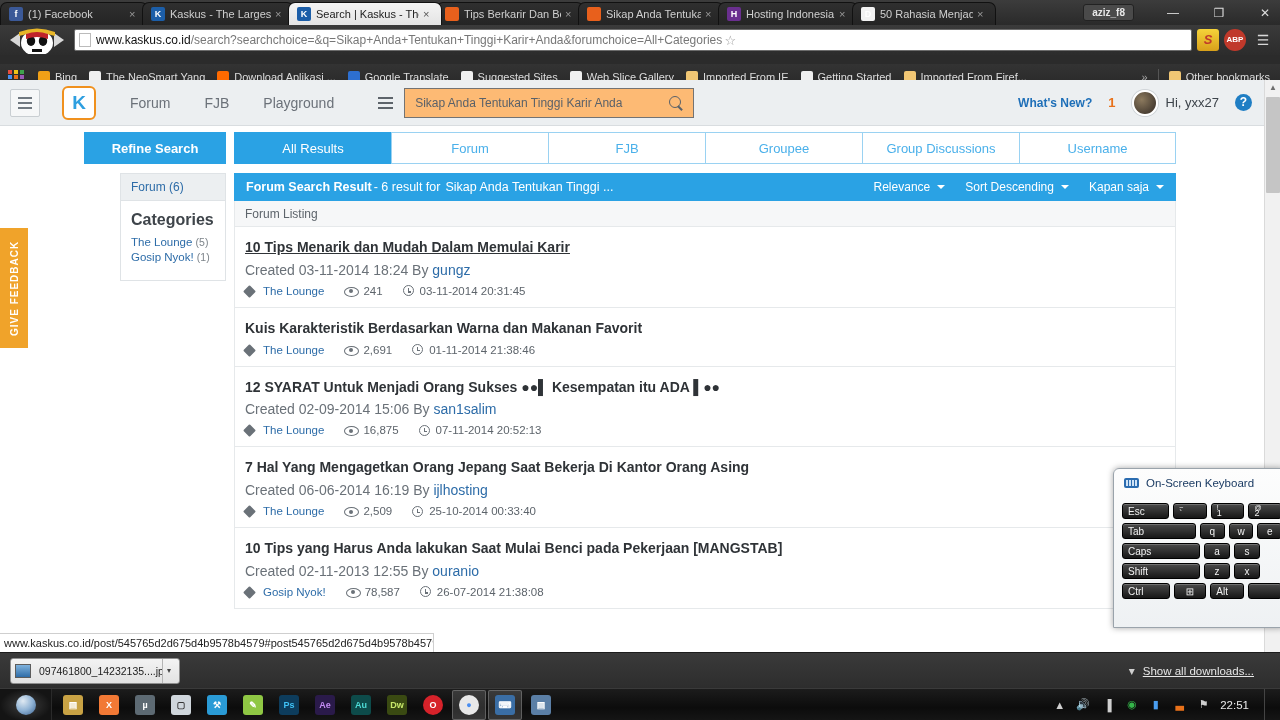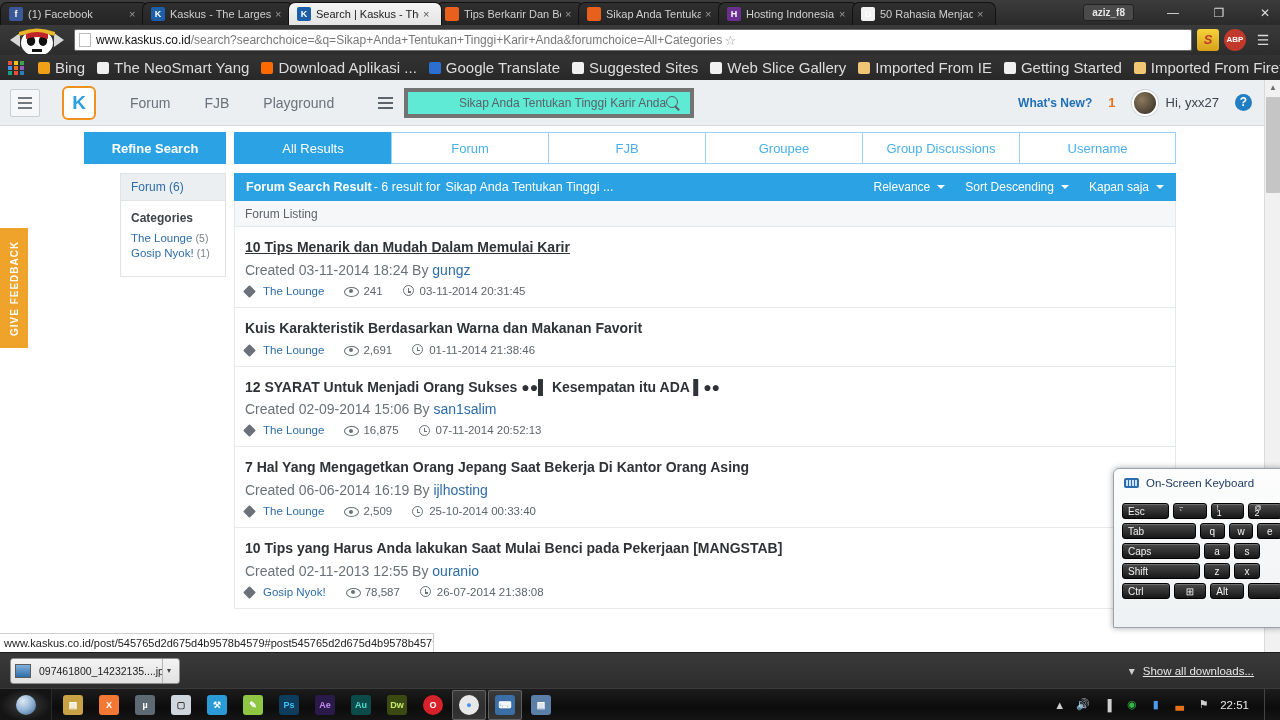--- a/index.html
+++ b/index.html
@@ -72,23 +72,23 @@
   .urltext .rest { color:#777; }
   .star { flex:0 0 16px; color:#9a9a9a; font-size:13px; text-align:center; }
   .ext { width:22px; height:22px; margin-left:5px; border-radius:3px; flex:0 0 22px; position:relative; }
   .ext-s { background:linear-gradient(#f5d33a,#d8a01a); }
   .ext-abp { background:#c0392b; border-radius:50%; }
   .ext-abp::after { content:"ABP"; position:absolute; inset:0; color:#fff; font-size:8px; font-weight:bold; text-align:center; line-height:22px; }
   .ext-s::after { content:"S"; position:absolute; inset:0; color:#c0392b; font-size:13px; font-weight:bold; text-align:center; line-height:22px; font-style:italic;}
   .menu-btn { width:22px; flex:0 0 22px; color:#d8d8d8; font-size:14px; text-align:center; margin-left:6px; }
 
   .bookmarks {
-    position:absolute; left:0; top:55px; width:1280px; height:25px;
+    position:absolute; left:0; top:64px; width:1280px; height:25px;
     background: linear-gradient(#333,#282828);
-    display:flex; align-items:center; padding:0 4px; font-size:15px; color:#ddd;
+    display:flex; align-items:center; padding:0 4px; font-size:11px; color:#ddd;
   }
   .apps-ico { width:16px; height:14px; flex:0 0 16px; margin:0 8px 0 4px; position:relative; }
   .apps-ico i { position:absolute; width:4px; height:4px; display:block; }
   .bm { display:flex; align-items:center; padding:0 6px; height:20px; white-space:nowrap; flex:0 0 auto; }
   .bm .bi { width:12px; height:12px; margin-right:5px; flex:0 0 12px; border-radius:2px; }
   .bi-doc { background:#f0f0f0; }
   .bi-folder { background:#f0c674; border-radius:1px; }
   .bi-bing { background:#f0a017; }
   .bi-blog { background:#ff6a00; border-radius:3px; }
   .bi-gt { background:#2d6fd0; }
@@ -110,22 +110,22 @@
   .klogo {
     width:34px; height:34px; margin-left:22px; border:2px solid #f0911e; border-radius:6px;
     background:#fff; display:flex; align-items:center; justify-content:center;
     color:#2e9fe0; font-weight:bold; font-size:19px; font-family:"Liberation Sans", sans-serif;
   }
   .navlink { color:#6b7179; font-size:14px; margin-left:34px; }
   .searchwrap { display:flex; align-items:center; margin-left:38px; }
   .cat-btn { width:26px; height:28px; display:flex; flex-direction:column; justify-content:center; align-items:center; gap:3px; }
   .cat-btn span { display:block; width:15px; height:2px; background:#5d646b; }
   .searchbox {
-    width:290px; height:30px; background:#5eead4; border:4px solid #737373;
-    display:flex; align-items:center; padding:0 10px; margin-left:6px;text-align:right;
+    width:290px; height:30px; background:#fdba74; border:1px solid #737373;
+    display:flex; align-items:center; padding:0 10px; margin-left:6px;
   }
   .searchbox .sv { flex:1 1 auto; font-size:12px; color:#5a6169; white-space:nowrap; overflow:hidden; }
   .search-ico { width:14px; height:14px; position:relative; flex:0 0 14px; }
   .search-ico::before { content:""; position:absolute; left:0; top:0; width:10px; height:10px; border:1.6px solid #5a6169; border-radius:50%; }
   .search-ico::after { content:""; position:absolute; left:9px; top:9px; width:6px; height:1.6px; background:#5a6169; transform:rotate(45deg); transform-origin:left center; }
 
   .hdr-right { margin-left:auto; display:flex; align-items:center; padding-right:18px; }
   .whatsnew { color:#1e6fb8; font-size:12px; font-weight:bold; }
   .badge1 { color:#e8711a; font-size:13px; font-weight:bold; margin-left:16px; }
   .avatar {
@@ -158,21 +158,21 @@
   .rtab:last-child { border-right:1px solid #9ad2f2; }
   .rtab.active { background:#2aa2e4; color:#fff; border-color:#2aa2e4; }
 
   .sidebar { position:absolute; left:84px; top:93px; width:142px;padding-left:36px; }
   .sb-head {
     height:28px; background:#eceff1; border:1px solid #dfe3e6;
     display:flex; align-items:center; padding-left:10px;
     color:#2d6ca8; font-size:12px;
   }
   .sb-body { border:1px solid #dfe3e6; border-top:none; padding:10px 10px 14px 10px; background:#fff; }
-  .sb-title { font-size:12px; font-weight:bold; color:#3e444a; margin-bottom:7px; }
+  .sb-title { font-size:16px; font-weight:bold; color:#3e444a; margin-bottom:7px; }
   .sb-item { font-size:11.5px; color:#2d6ca8; margin-bottom:3px; }
   .sb-item .cnt { color:#7d848a; font-size:10.5px; }
 
   .results { position:absolute; left:234px; top:93px; width:942px; }
   .res-head {
     height:28px; background:#2aa2e4; color:#fff; display:flex; align-items:center;
     padding:0 12px; font-size:12.5px;
   }
   .res-head b { font-weight:bold; }
   .res-head .sub { font-weight:normal; margin-left:2px; }

